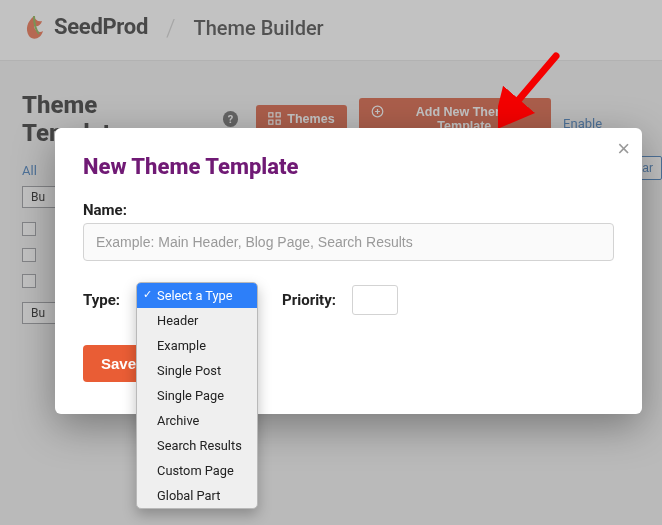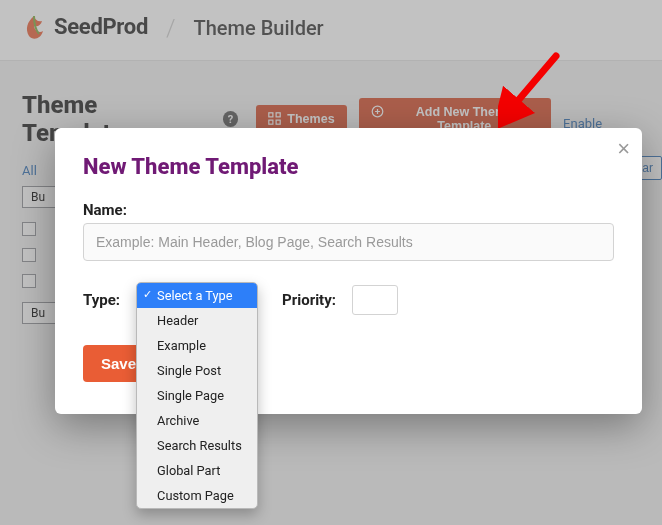--- a/index.html
+++ b/index.html
@@ -321,22 +321,22 @@
     <div class="type-select-shell">
       <div class="type-select">Select a Type</div>
       <div class="dropdown">
         <div class="dd-item selected">Select a Type</div>
         <div class="dd-item">Header</div>
         <div class="dd-item">Example</div>
         <div class="dd-item">Single Post</div>
         <div class="dd-item">Single Page</div>
         <div class="dd-item">Archive</div>
         <div class="dd-item">Search Results</div>
+        <div class="dd-item">Custom Page</div>
         <div class="dd-item">Global Part</div>
-        <div class="dd-item">Custom Page</div>
       </div>
     </div>
     <span class="inline-label" style="margin-left:12px">Priority:</span>
     <input class="priority-input" type="text" style="">
   </div>
 
   <div class="save-row">
     <button class="save-btn">Save</button>
   </div>
 </div>

